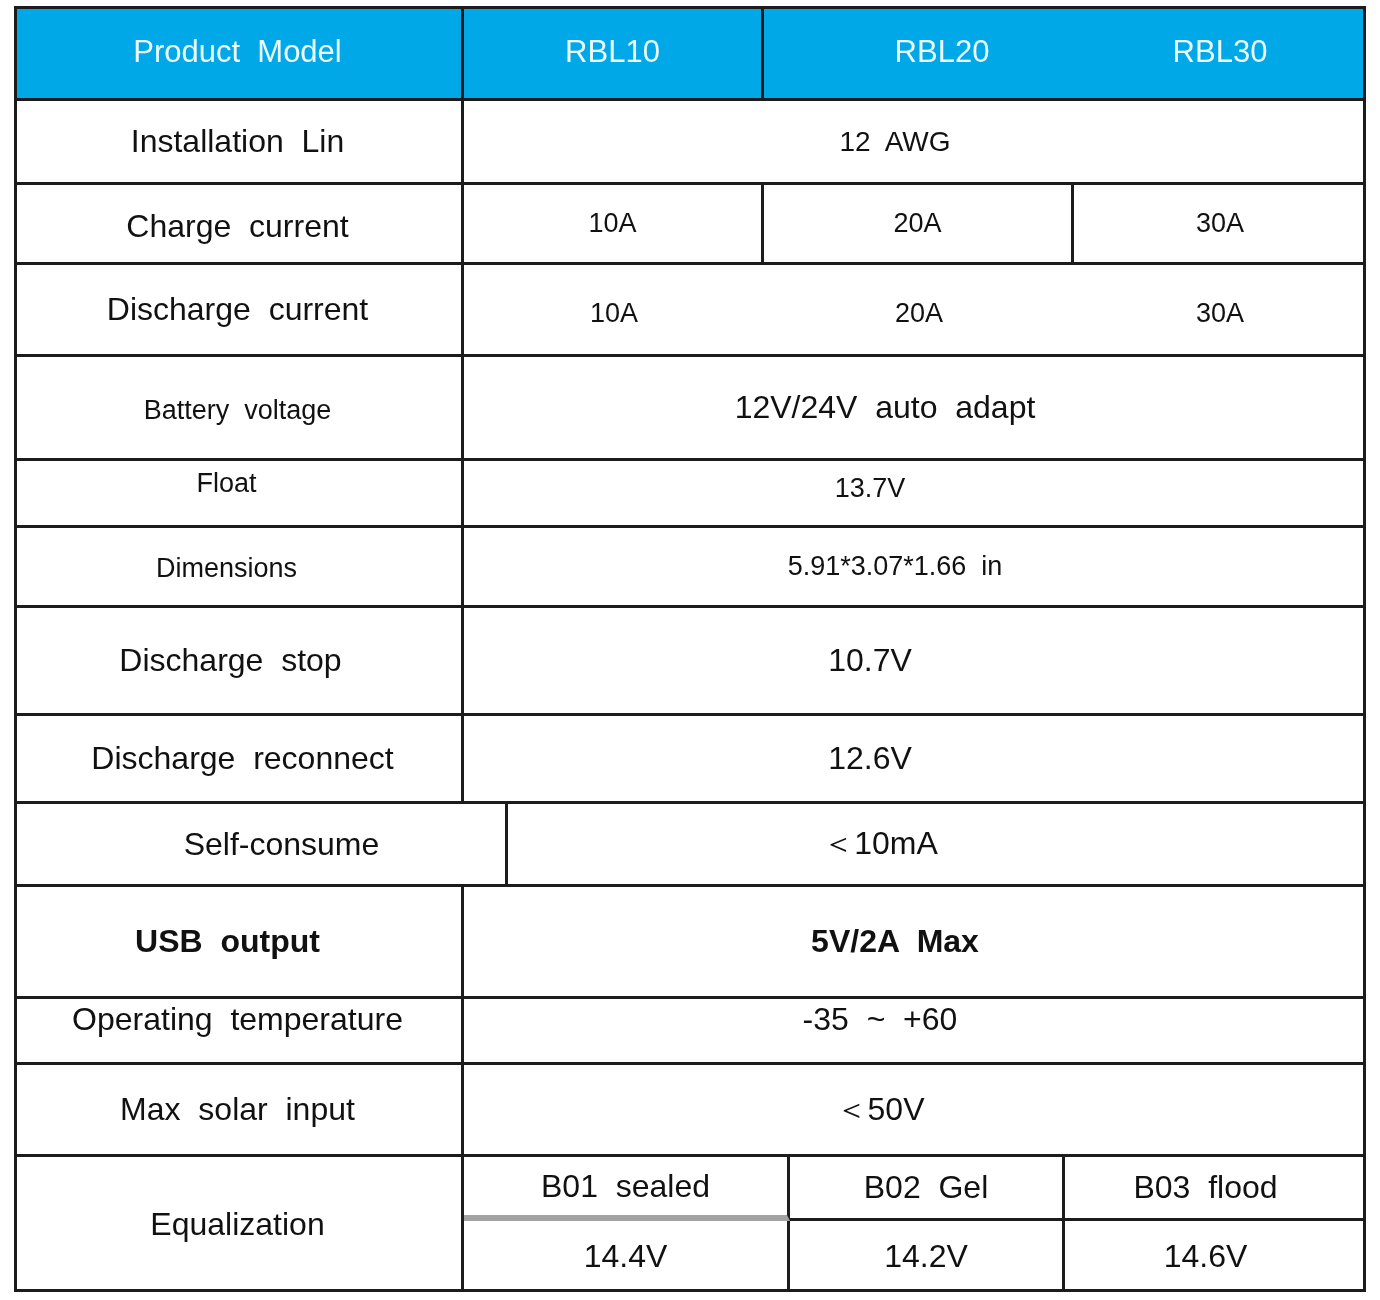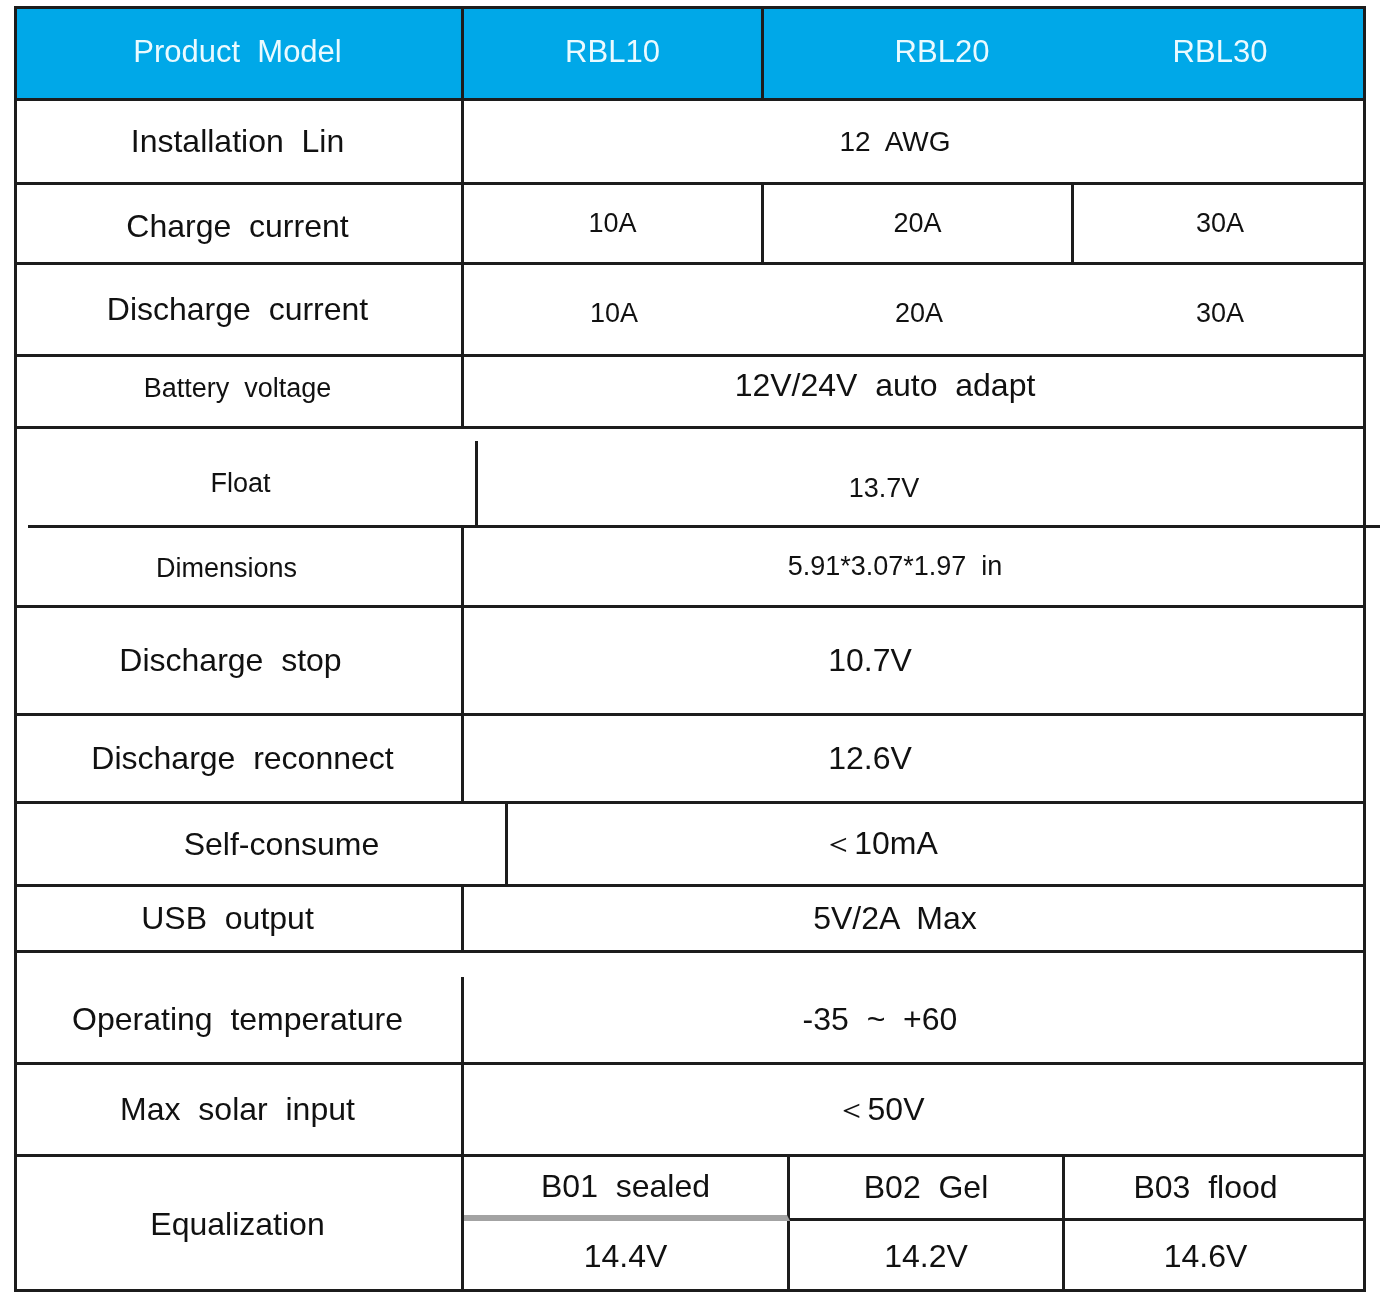--- a/index.html
+++ b/index.html
@@ -36,51 +36,51 @@
     <div class="cell" style="left:1060px;right:0;font-size:27px;">30A</div>
   </div>
 
   <div class="row" style="top:259px;height:92px;">
     <div class="cell lbl" style="font-size:32px;">Discharge  current</div>
     <div class="cell" style="left:450px;width:300px;font-size:27px;padding-top:8px;">10A</div>
     <div class="cell" style="left:750px;width:310px;font-size:27px;padding-top:8px;">20A</div>
     <div class="cell" style="left:1060px;right:0;font-size:27px;padding-top:8px;">30A</div>
   </div>
 
-  <div class="row" style="top:339px;height:84px;text-align:center;">
+  <div class="row" style="top:351px;height:104px;text-align:center;">
     <div class="cell lbl" style="font-size:27px;padding-top:6px;">Battery  voltage</div>
     <div class="cell val" style="font-size:32px;padding-right:60px;">12V/24V  auto  adapt</div>
   </div>
 
-  <div class="row" style="top:435px;height:87px;margin-left:14px;">
+  <div class="row" style="top:435px;height:87px;">
     <div class="cell lbl" style="font-size:27px;padding-right:22px;">Float</div>
     <div class="cell val" style="font-size:27px;padding-right:90px;padding-top:10px;">13.7V</div>
   </div>
 
   <div class="row" style="top:522px;height:80px;">
     <div class="cell lbl" style="font-size:27px;padding-right:22px;padding-top:4px;">Dimensions</div>
-    <div class="cell val" style="font-size:27px;padding-right:40px;">5.91*3.07*1.97  in</div>
+    <div class="cell val" style="font-size:27px;padding-right:40px;">5.91*3.07*1.66  in</div>
   </div>
 
   <div class="row" style="top:602px;height:108px;">
     <div class="cell lbl" style="font-size:32px;padding-right:14px;">Discharge  stop</div>
     <div class="cell val" style="font-size:32px;padding-right:90px;">10.7V</div>
   </div>
 
   <div class="row" style="top:710px;height:88px;">
     <div class="cell lbl" style="font-size:32px;padding-left:10px;">Discharge  reconnect</div>
     <div class="cell val" style="font-size:32px;padding-right:90px;">12.6V</div>
   </div>
 
   <div class="row" style="top:798px;height:83px;">
     <div class="cell lbl" style="font-size:32px;margin-left:44px;">Self-consume</div>
     <div class="cell val" style="font-size:32px;padding-right:70px;">＜10mA</div>
   </div>
 
-  <div class="row" style="top:881px;height:66px;">
+  <div class="row" style="top:881px;height:112px;font-weight:bold;">
     <div class="cell lbl" style="font-size:32px;padding-right:20px;">USB  output</div>
     <div class="cell val" style="font-size:32px;padding-right:40px;">5V/2A  Max</div>
   </div>
 
   <div class="row" style="top:971px;height:88px;">
     <div class="cell lbl" style="font-size:32px;">Operating  temperature</div>
     <div class="cell val" style="font-size:32px;padding-right:70px;">-35  ~  +60</div>
   </div>
 
   <div class="row" style="top:1059px;height:92px;">

